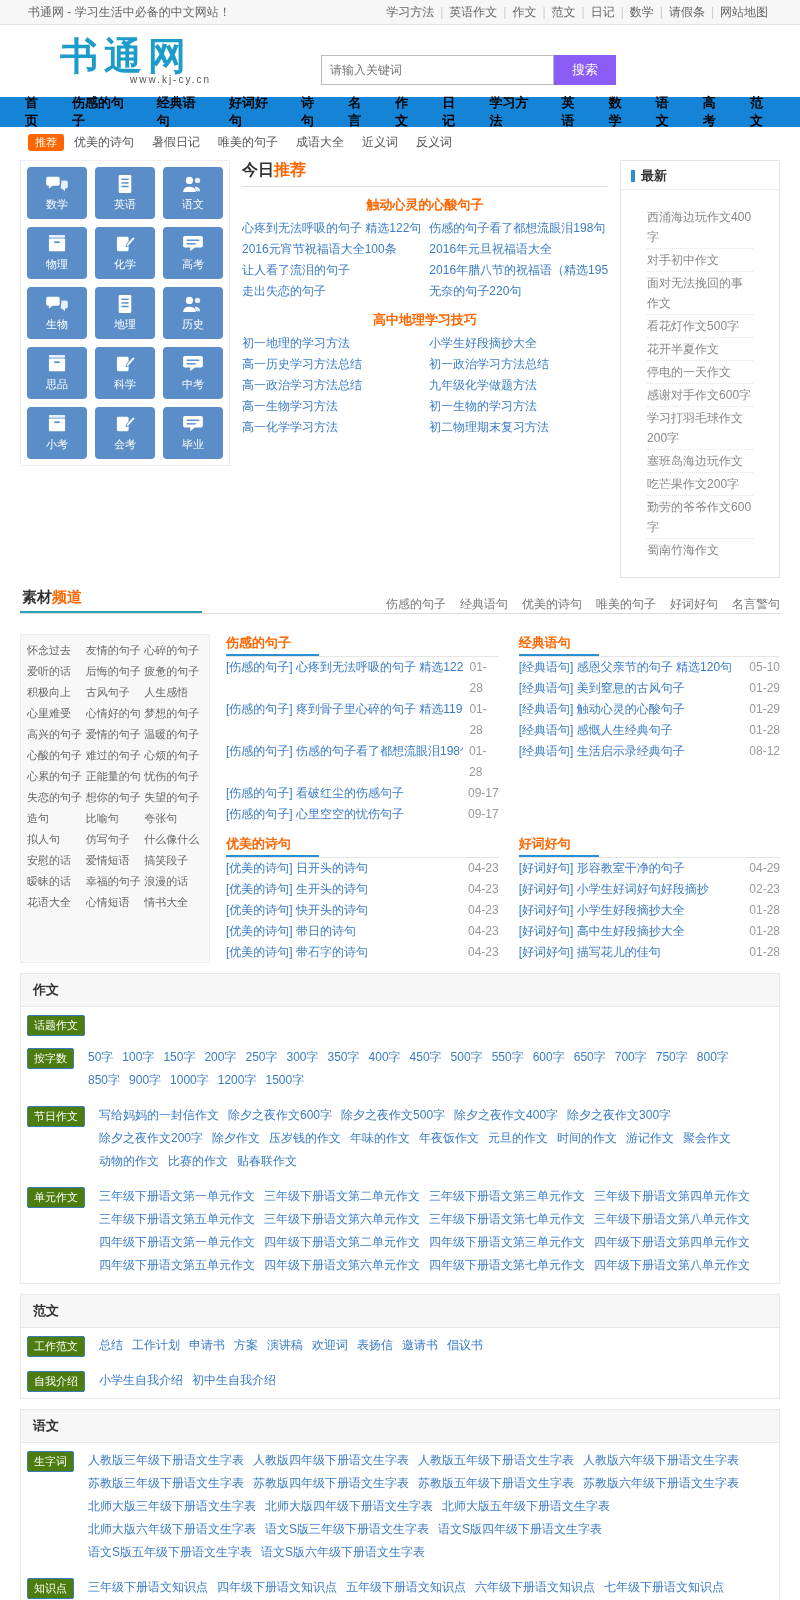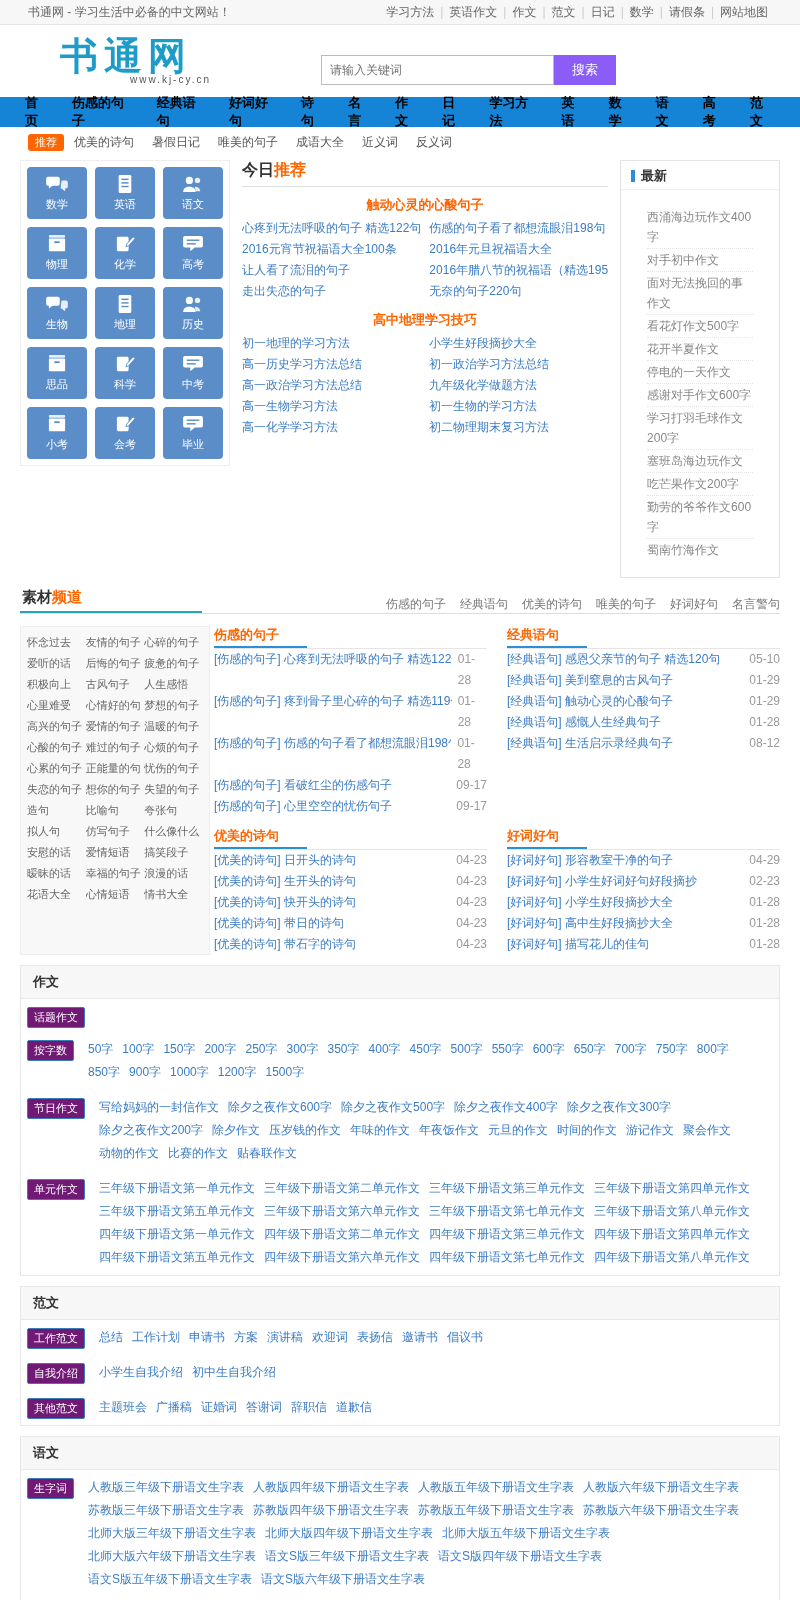--- a/index.html
+++ b/index.html
@@ -45,35 +45,35 @@
   .latest ul{list-style:none;margin:16px;padding:0 10px;}
   .latest li{border-bottom:1px dotted #e5e5e5;line-height:20px;padding:1px 0;}
   .latest li:last-child{border-bottom:none;}
   .latest a{color:#888;}
   
   .material{margin:10px 20px 0 20px;}
   .material-head{display:flex;justify-content:space-between;align-items:flex-end;border-bottom:1px solid #ddd;}
   .material-title{font-size:15px;font-weight:bold;border-bottom:2px solid #2aa3b8;padding:0 120px 4px 2px;}
   .material-title .orange{color:#f60;}
   .material-toplinks a{color:#777;margin-left:14px;}
-  .material-body{display:flex;gap:4px;margin-top:12px;}
+  .material-body{display:flex;gap:16px;margin-top:20px;}
   .word-grid{width:176px;background:#f8f8f8;border:1px solid #eee;display:grid;
              grid-template-columns:repeat(3,1fr);align-content:start;padding:5px 6px;}
   .word-grid a{color:#666;font-size:11px;line-height:21px;white-space:nowrap;overflow:hidden;}
   .mat-cols{flex:1;display:grid;grid-template-columns:1fr 1fr;column-gap:20px;row-gap:10px;}
   .mat-col-title{color:#f60;font-weight:bold;font-size:13px;border-bottom:1px solid #e5e5e5;padding-bottom:4px;}
   .mat-col-title span{border-bottom:2px solid #2a8fd5;padding:0 28px 4px 0;}
   .mat-item{display:flex;justify-content:space-between;line-height:21px;}
   .mat-item a{color:#3b7cc4;white-space:nowrap;overflow:hidden;}
   .mat-item .date{color:#999;margin-left:6px;}
   
   .section{margin:10px 20px;border:1px solid #e8e8e8;}
   .section-head{background:#f7f7f7;border-bottom:1px solid #e8e8e8;padding:7px 12px;font-size:13px;font-weight:bold;color:#333;}
   .section-row{display:flex;padding:8px 12px 4px 6px;}
-  .row-badge{background:#701a75;color:#fff;font-size:11px;padding:2px 6px;height:fit-content;
+  .row-badge{background:#4d7c0f;color:#fff;font-size:11px;padding:2px 6px;height:fit-content;
              border-radius:2px;margin-right:14px;white-space:nowrap;border:1px solid #3a7cb8;}
   .row-links{flex:1;}
   .row-links a{color:#3b7cc4;margin:0 9px 4px 0;display:inline-block;line-height:19px;}
 </style>
 </head>
 <body>
 
 <div class="topbar">
   <span>书通网 - 学习生活中必备的中文网站！</span>
   <span class="topbar-links"><a>学习方法</a><span class="sep">|</span><a>英语作文</a><span class="sep">|</span><a>作文</a><span class="sep">|</span><a>范文</a><span class="sep">|</span><a>日记</a><span class="sep">|</span><a>数学</a><span class="sep">|</span><a>请假条</a><span class="sep">|</span><a>网站地图</a></span>
@@ -465,24 +465,20 @@
     <div class="section">
       <div class="section-head">范文</div>
       <div class="section-row">
         <span class="row-badge">工作范文</span>
         <div class="row-links"><a>总结</a><a>工作计划</a><a>申请书</a><a>方案</a><a>演讲稿</a><a>欢迎词</a><a>表扬信</a><a>邀请书</a><a>倡议书</a></div>
       </div>
       <div class="section-row">
         <span class="row-badge">自我介绍</span>
         <div class="row-links"><a>小学生自我介绍</a><a>初中生自我介绍</a></div>
       </div>
-      <div class="section-row">
-        <span class="row-badge">其他范文</span>
-        <div class="row-links"><a>主题班会</a><a>广播稿</a><a>证婚词</a><a>答谢词</a><a>辞职信</a><a>道歉信</a></div>
-      </div>
     </div>
     <div class="section">
       <div class="section-head">语文</div>
       <div class="section-row">
         <span class="row-badge">生字词</span>
         <div class="row-links"><a>人教版三年级下册语文生字表</a><a>人教版四年级下册语文生字表</a><a>人教版五年级下册语文生字表</a><a>人教版六年级下册语文生字表</a><a>苏教版三年级下册语文生字表</a><a>苏教版四年级下册语文生字表</a><a>苏教版五年级下册语文生字表</a><a>苏教版六年级下册语文生字表</a><a>北师大版三年级下册语文生字表</a><a>北师大版四年级下册语文生字表</a><a>北师大版五年级下册语文生字表</a><a>北师大版六年级下册语文生字表</a><a>语文S版三年级下册语文生字表</a><a>语文S版四年级下册语文生字表</a><a>语文S版五年级下册语文生字表</a><a>语文S版六年级下册语文生字表</a></div>
       </div>
       <div class="section-row">
         <span class="row-badge">知识点</span>
         <div class="row-links"><a>三年级下册语文知识点</a><a>四年级下册语文知识点</a><a>五年级下册语文知识点</a><a>六年级下册语文知识点</a><a>七年级下册语文知识点</a><a>八年级下册语文知识点</a><a>九年级下册语文知识点</a></div>

